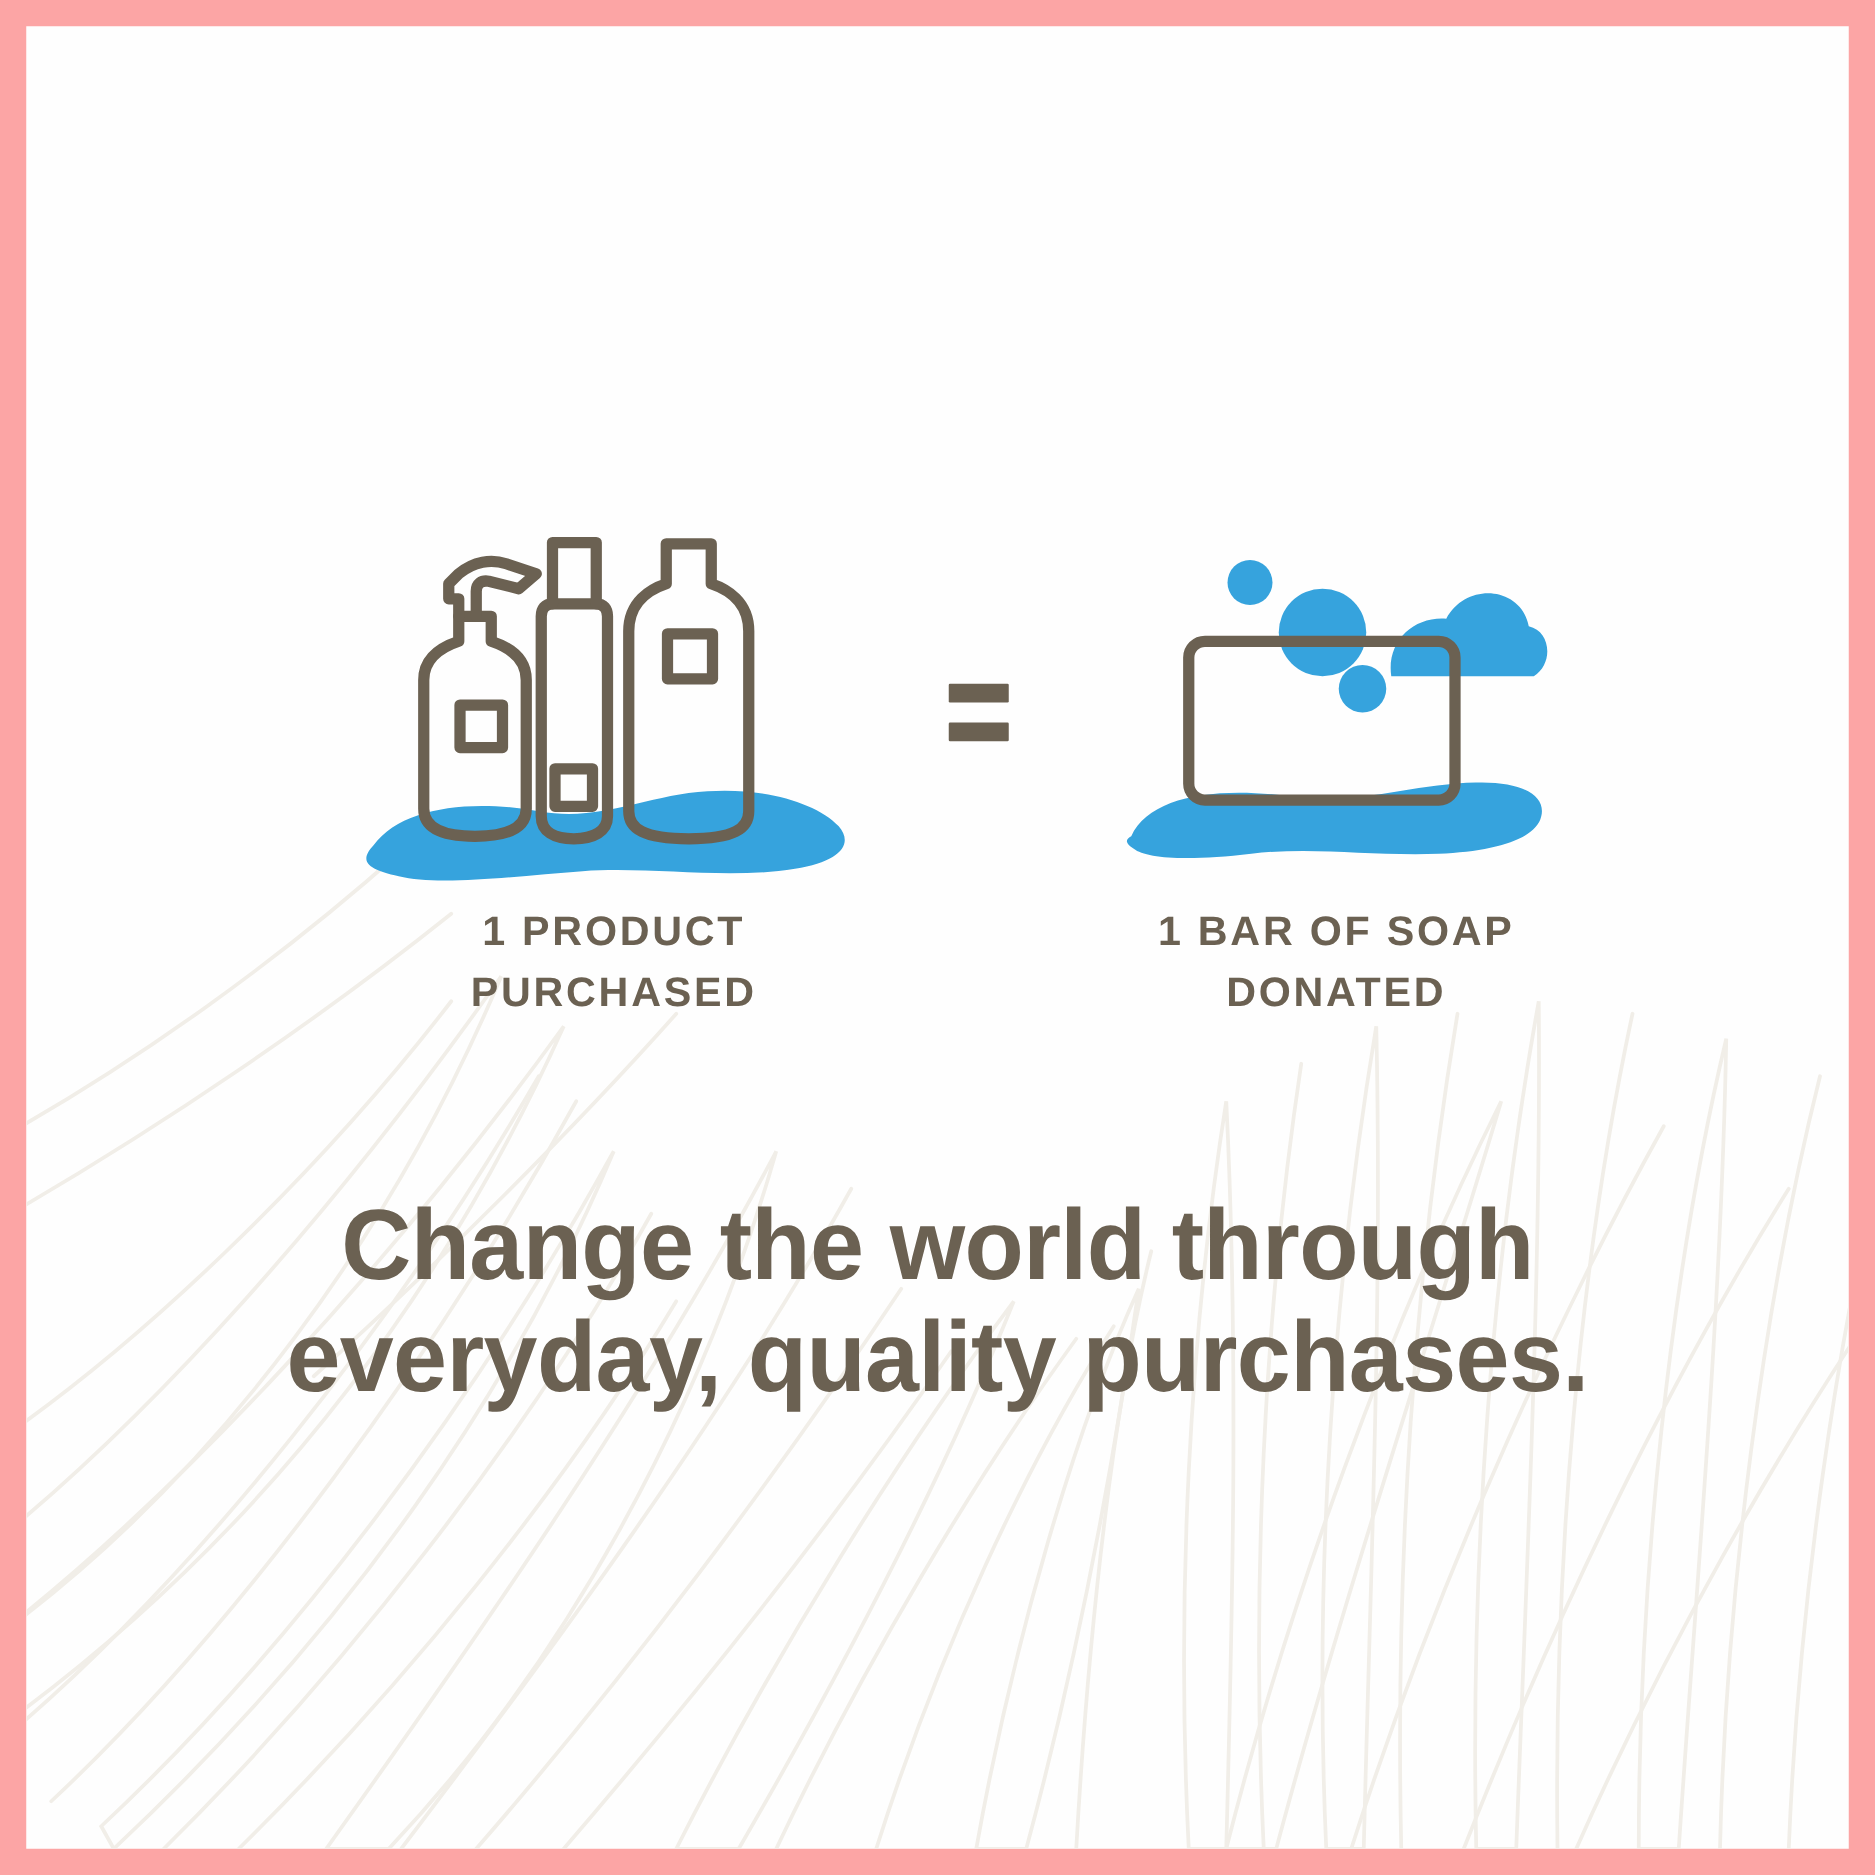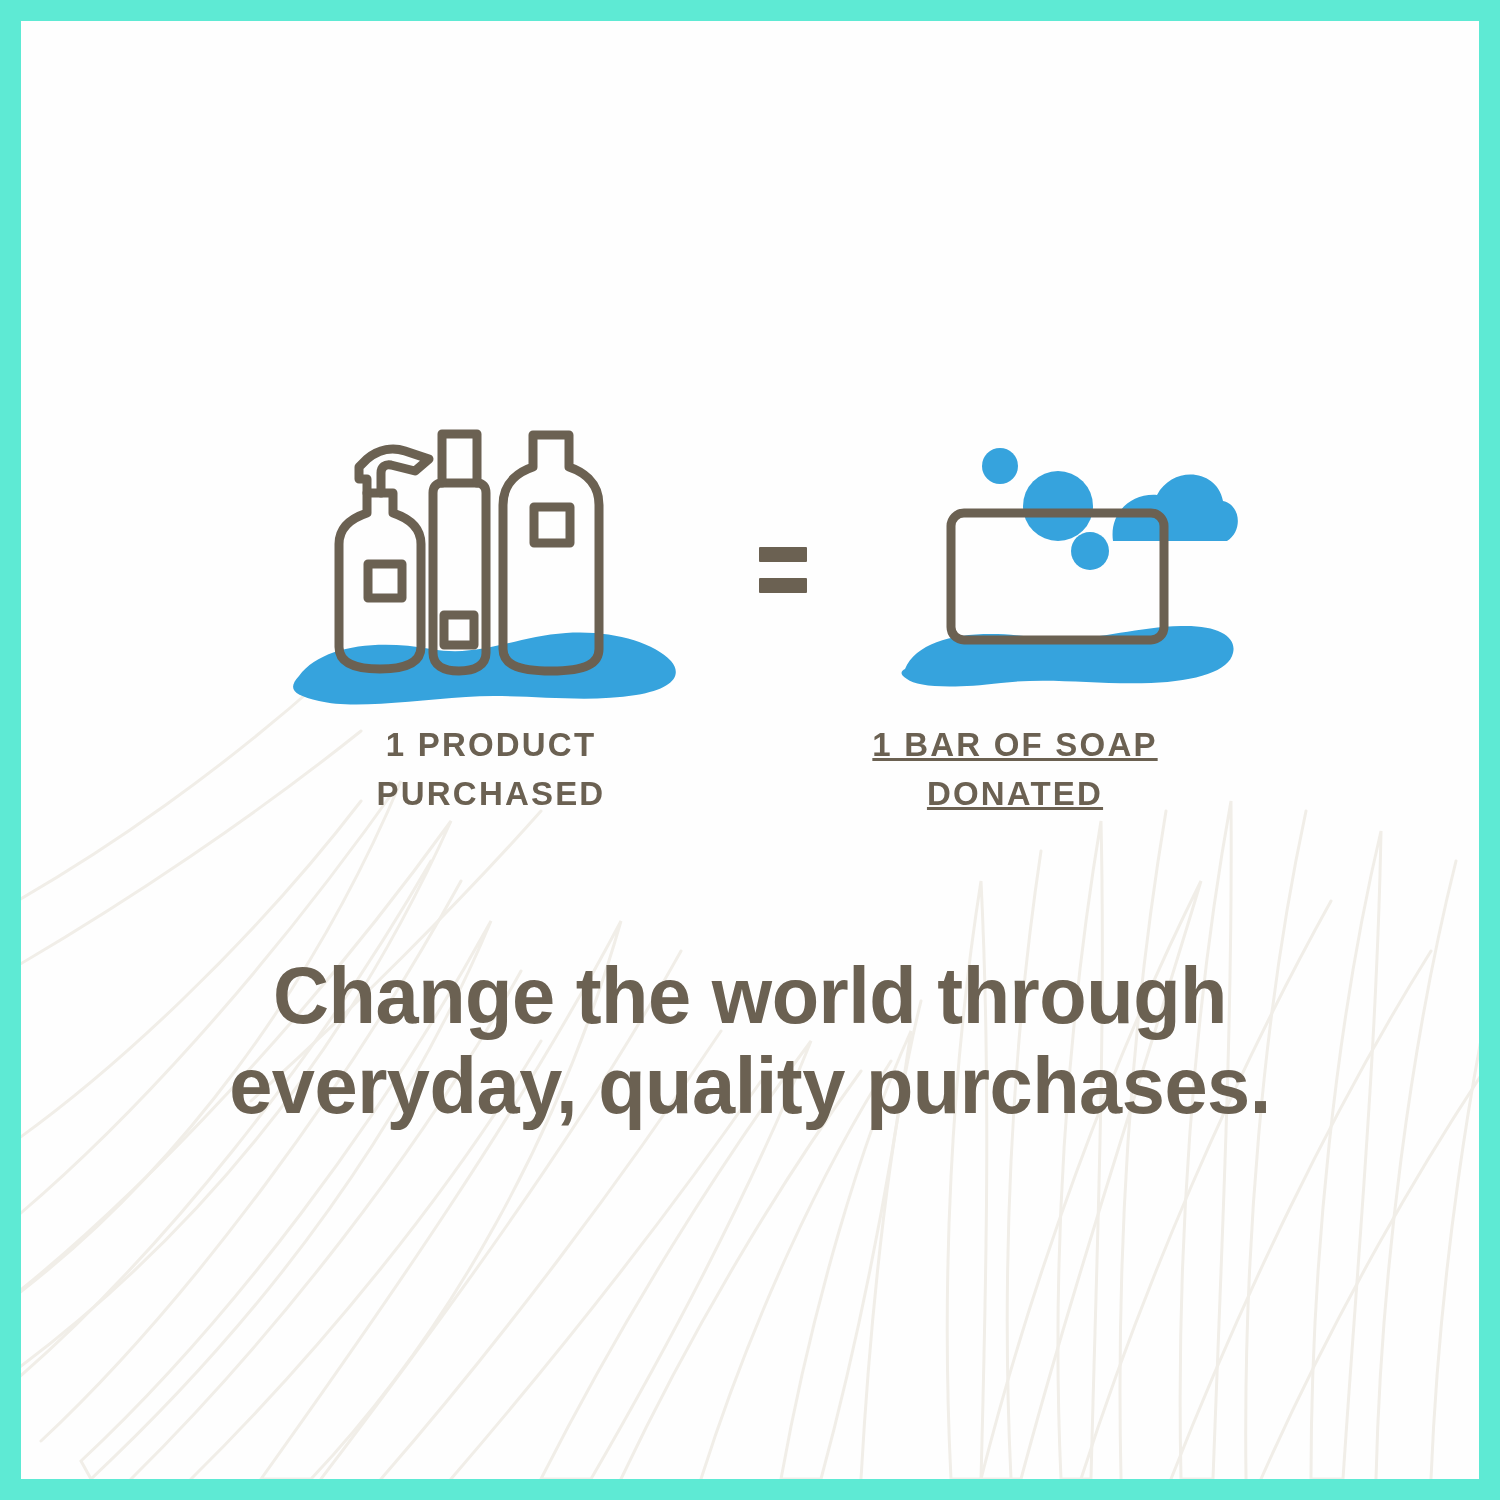--- a/index.html
+++ b/index.html
@@ -5,21 +5,21 @@
 <style>
   html, body {
     margin: 0;
     padding: 0;
     background: #ffffff;
   }
   #stage {
     position: relative;
     width: 1500px;
     height: 1500px;
-    background: #5eead4;
+    background: #fca5a5;
     overflow: hidden;
     font-family: "Liberation Sans", sans-serif;
   }
   #card {
     position: absolute;
     left: 21px;
     top: 21px;
     width: 1458px;
     height: 1458px;
     background: #fefefe;
@@ -78,21 +78,21 @@
     text-align: center;
     color: #6b6152;
     font-size: 33px;
     font-weight: 700;
     letter-spacing: 2.2px;
     line-height: 1.48;
     text-transform: uppercase;
     font-family: "Liberation Sans", sans-serif;
   }
   #captionLeft  { left: 230px; width: 480px; }
-  #captionRight { left: 784px; width: 420px; text-decoration: underline; }
+  #captionRight { left: 838px; width: 420px; }
 
   
   #headline {
     position: absolute;
     left: 0;
     top: 930px;
     width: 1458px;
     text-align: center;
     color: #6b6152;
     font-size: 80px;

